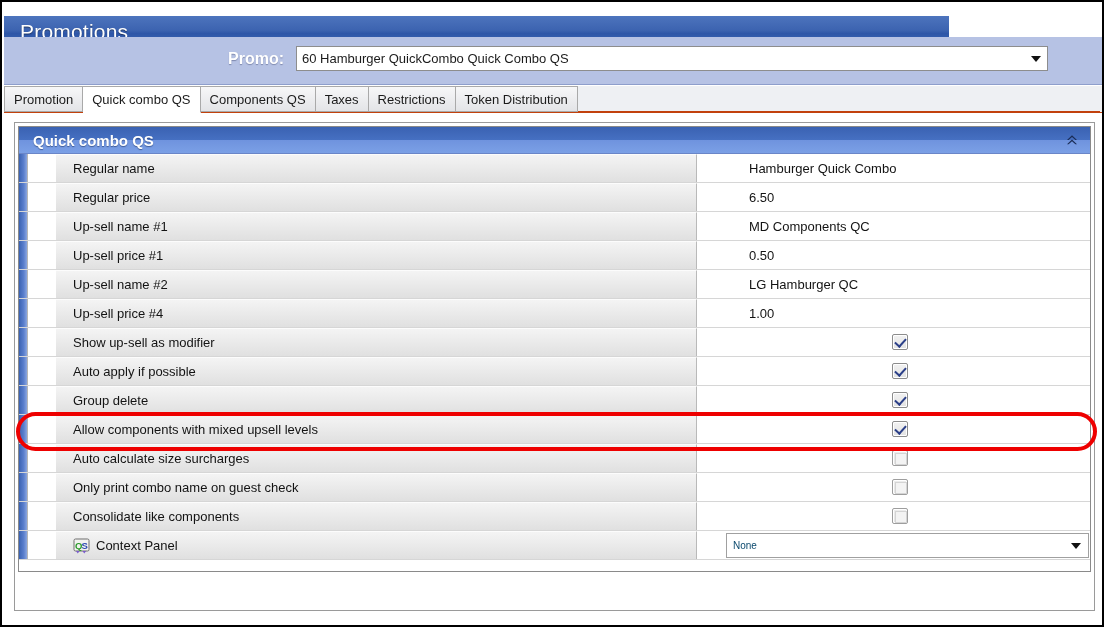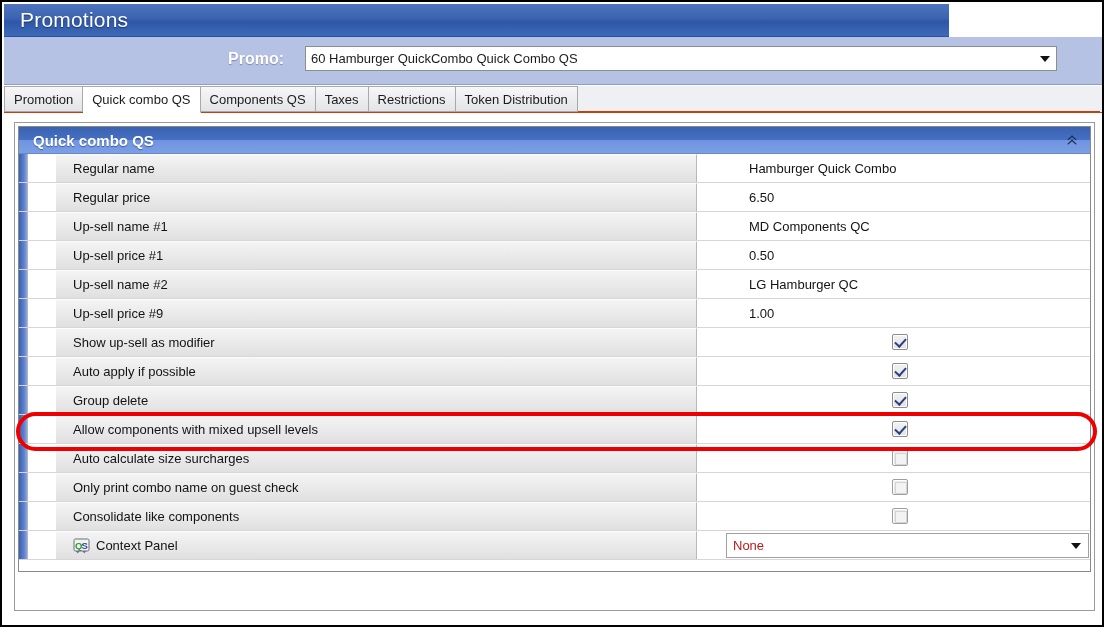--- a/index.html
+++ b/index.html
@@ -11,21 +11,21 @@
   #screen {
     position: relative;
     width: 1104px; height: 627px;
     background: #ffffff;
     overflow: hidden;
     border: 2px solid #000000;
   }
 
   
   .titlebar {
-    position: absolute; left: 2px; top: 2px;
+    position: absolute; left: 2px; top: 14px;
     width: 945px; height: 33px;
     background: linear-gradient(to bottom, #4d74bd 0%, #3c63b0 45%, #2e56a8 55%, #3e6ab8 100%);
     display: flex; align-items: center;
     border-bottom: 1px solid #2a4f9c;
   }
   .titlebar-text {
     color: #ffffff;
     font-size: 21px;
     font-weight: normal;
     padding-left: 16px;
@@ -47,21 +47,21 @@
     border-bottom: 1px solid #8e9ecb;
     text-align: right;
   }
   .promo-label {
     position: absolute; left: 224px; top: 13px;
     font-size: 16px; font-weight: bold;
     color: #ffffff;
     text-shadow: 0 1px 1px rgba(80,90,130,0.55);
   }
   .promo-input {
-    position: absolute; left: 301px; top: 9px;
+    position: absolute; left: 292px; top: 9px;
     width: 752px; height: 25px;
     background: #ffffff;
     border: 1px solid #8d8d8d;
     display: flex; align-items: center;
   }
   .promo-input-text {
     font-size: 13px; color: #1b1b1b;
     padding-left: 5px;
     white-space: nowrap; overflow: hidden;
   }
@@ -209,21 +209,21 @@
   }
 
   
   .row-combo {
     position: absolute; left: 1px; top: 2px;
     right: 1px; height: 25px;
     background: #ffffff;
     border: 1px solid #a0a0a0;
     display: flex; align-items: center;
   }
-  .row-combo-text { padding-left: 6px; font-size: 13px; color: #b91c1c; }
+  .row-combo-text { padding-left: 6px; font-size: 10px; color: #0c4a6e; }
   .row-combo-arrow {
     position: absolute; right: 7px; top: 50%;
     transform: translateY(-50%);
     width: 0; height: 0;
     border-left: 5px solid transparent;
     border-right: 5px solid transparent;
     border-top: 6px solid #111111;
   }
 
   
@@ -322,21 +322,21 @@
             <div class="row-label">
               <span>Up-sell name #2</span>
             </div>
             <div class="row-value">
               <span>LG Hamburger QC</span>
             </div>
           </div>
           <div class="row">
             <div class="row-accent"></div>
             <div class="row-label">
-              <span>Up-sell price #9</span>
+              <span>Up-sell price #4</span>
             </div>
             <div class="row-value">
               <span>1.00</span>
             </div>
           </div>
           <div class="row">
             <div class="row-accent"></div>
             <div class="row-label">
               <span>Show up-sell as modifier</span>
             </div>

